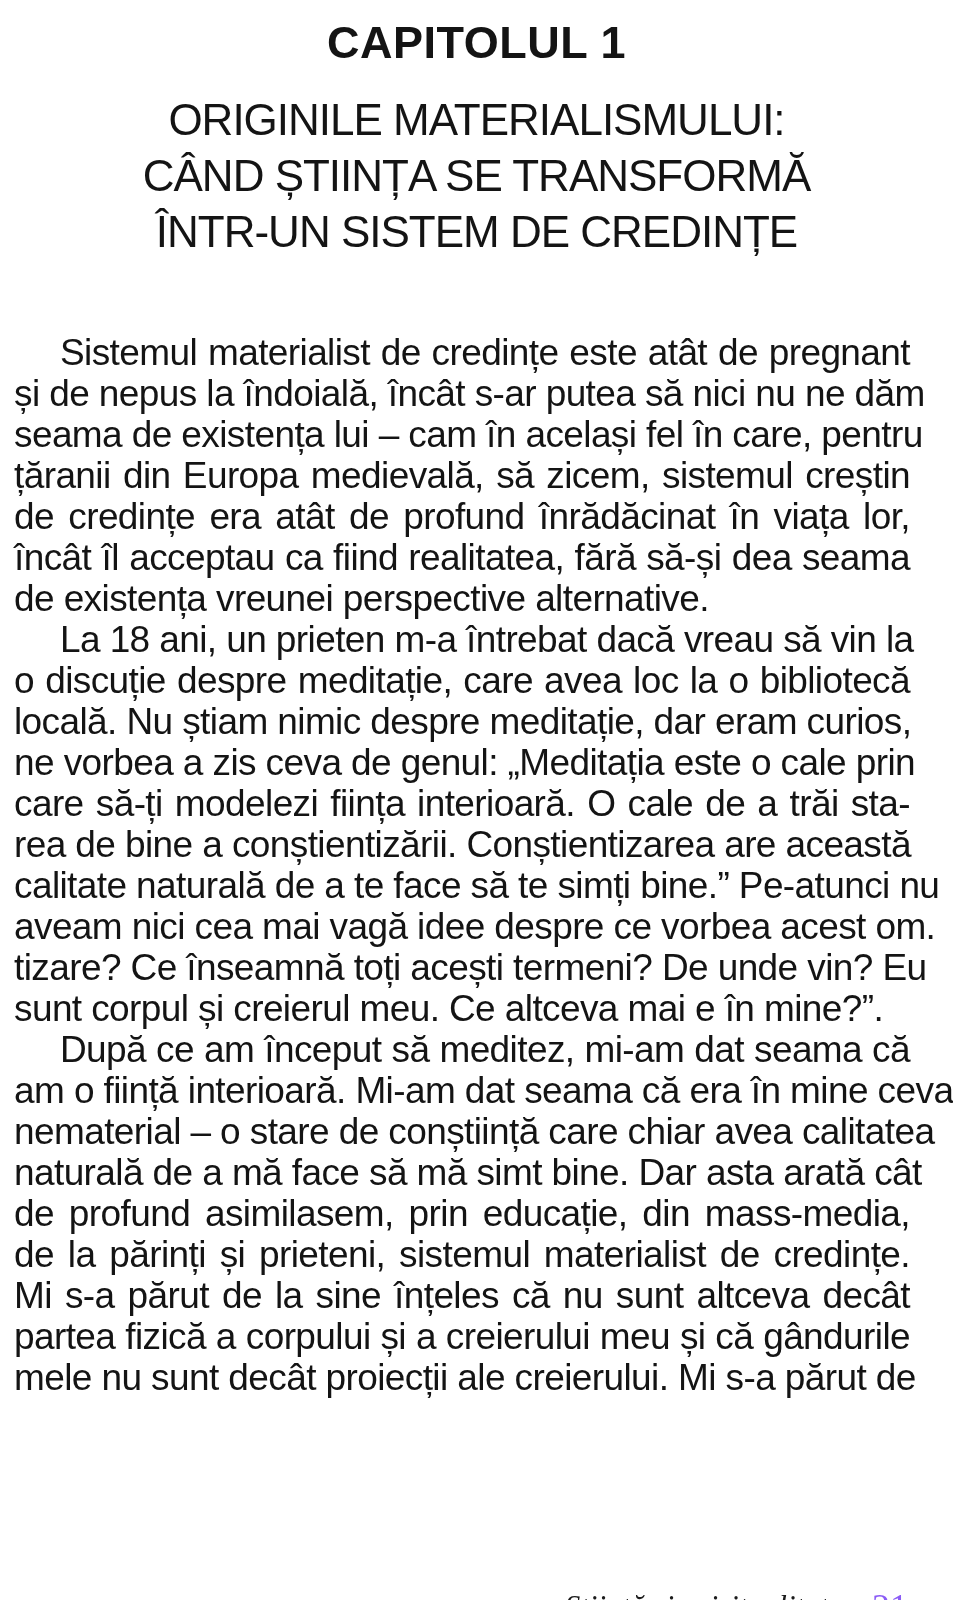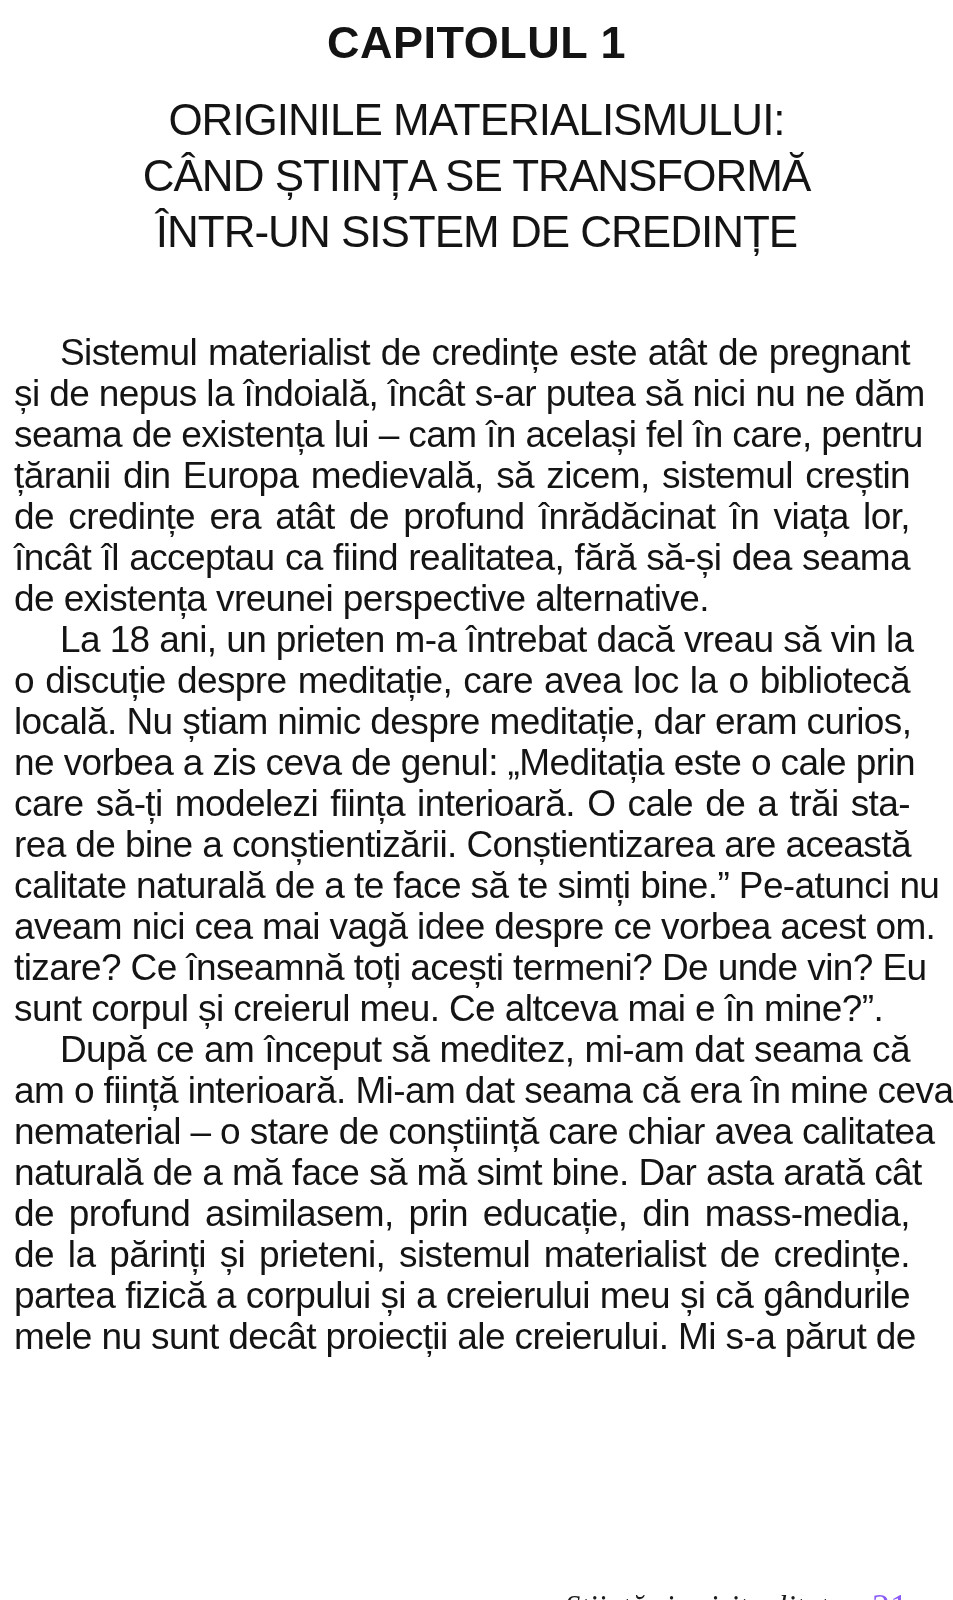--- a/index.html
+++ b/index.html
@@ -102,20 +102,21 @@
       <div class="line">calitate naturală de a te face să te simți bine.” Pe-atunci nu</div>
       <div class="line">aveam nici cea mai vagă idee despre ce vorbea acest om.</div>
       <div class="line">tizare? Ce înseamnă toți acești termeni? De unde vin? Eu</div>
       <div class="line last">sunt corpul și creierul meu. Ce altceva mai e în mine?”.</div>
       <div class="line first">După ce am început să meditez, mi-am dat seama că</div>
       <div class="line">am o ființă interioară. Mi-am dat seama că era în mine ceva</div>
       <div class="line">nematerial – o stare de conștiință care chiar avea calitatea</div>
       <div class="line">naturală de a mă face să mă simt bine. Dar asta arată cât</div>
       <div class="line">de profund asimilasem, prin educație, din mass-media,</div>
       <div class="line">de la părinți și prieteni, sistemul materialist de credințe.</div>
+      <div class="line">Mi s-a părut de la sine înțeles că nu sunt altceva decât</div>
       <div class="line">partea fizică a corpului și a creierului meu și că gândurile</div>
       <div class="line last">mele nu sunt decât proiecții ale creierului. Mi s-a părut de</div>
     </div>
 
   <div class="page-footer">
     <span class="running-title">Știință și spiritualitate</span>
     <span class="page-number">21</span>
   </div>
 
 </div>

